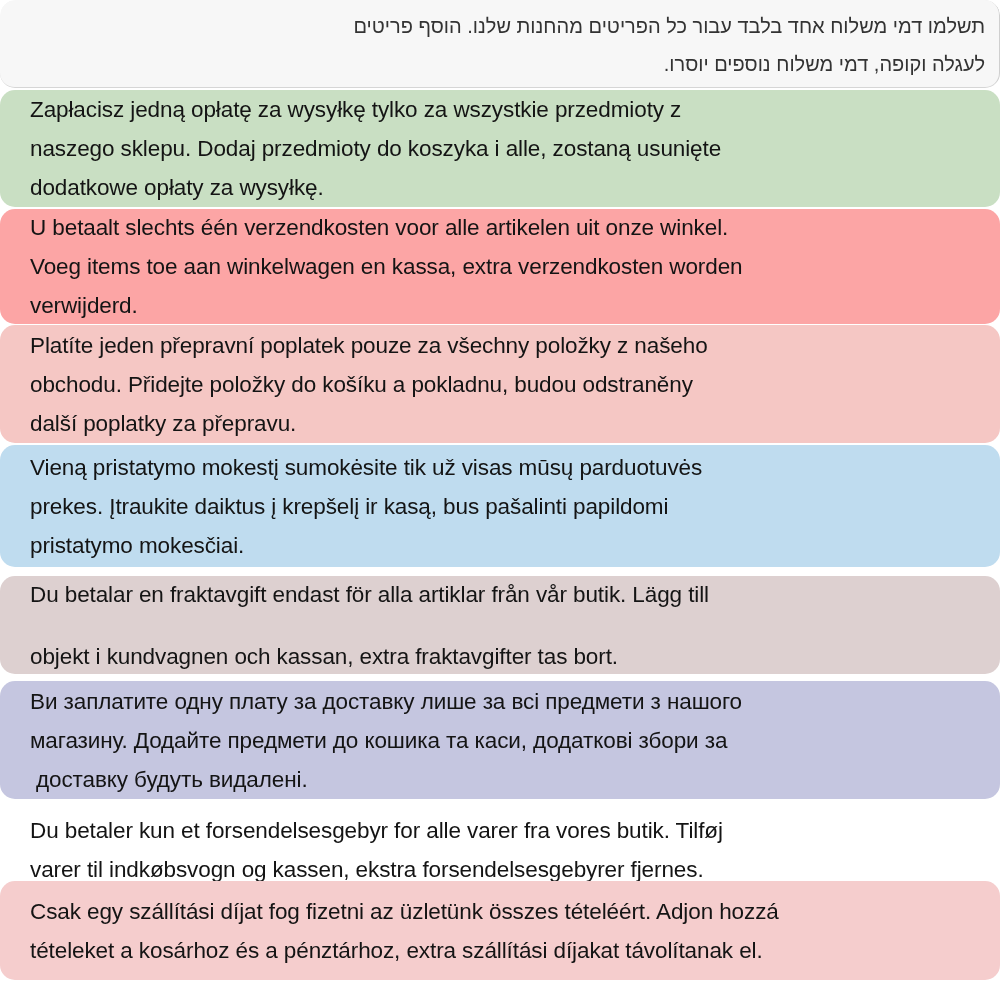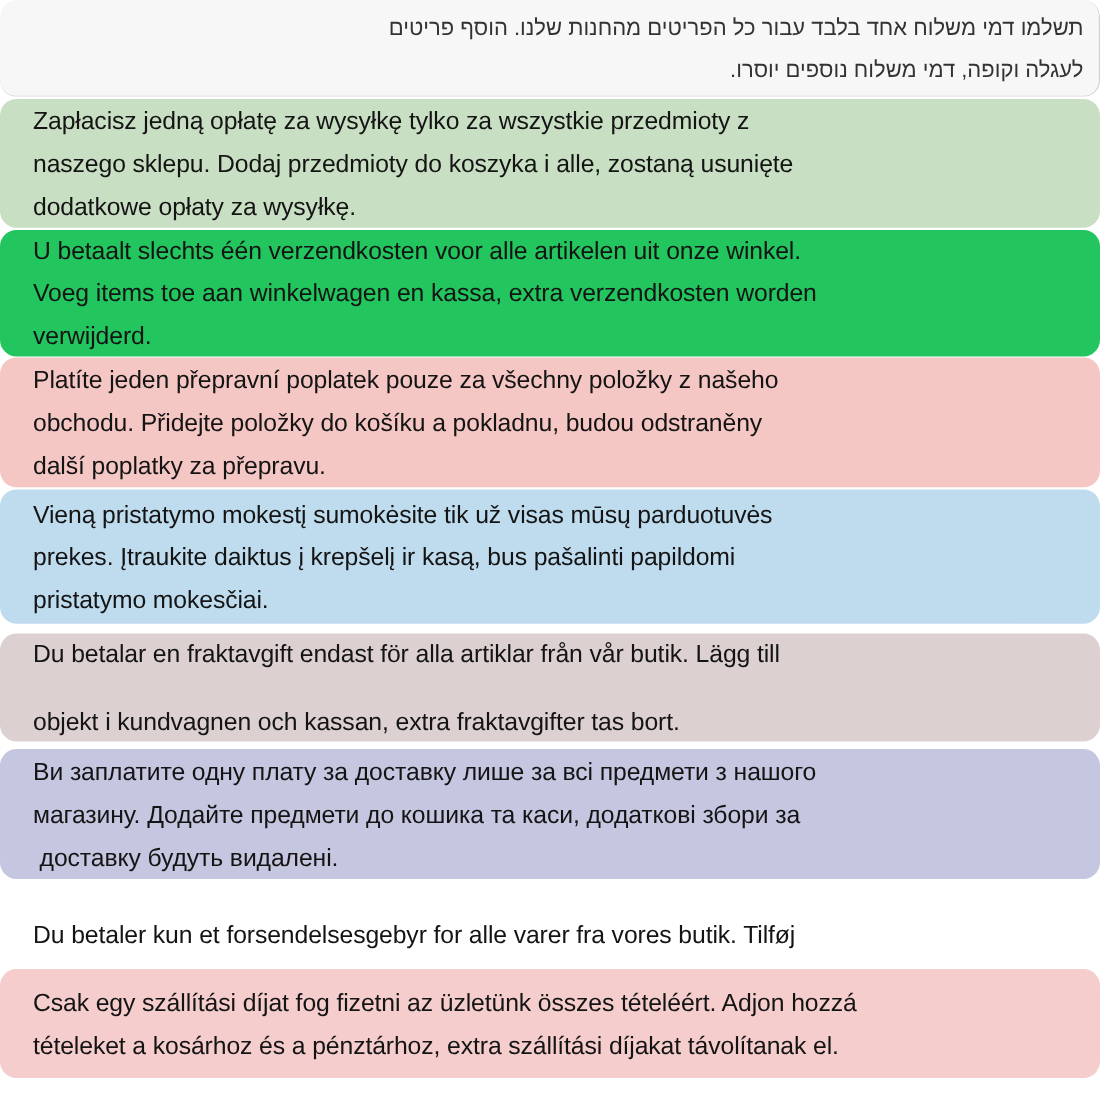--- a/index.html
+++ b/index.html
@@ -81,21 +81,21 @@
     <div class="header-line">תשלמו דמי משלוח אחד בלבד עבור כל הפריטים מהחנות שלנו. הוסף פריטים</div>
     <div class="header-line">לעגלה וקופה, דמי משלוח נוספים יוסרו.</div>
   </div>
 
   <div class="tblock" id="block-pl" style="background: rgb(201, 223, 195);">
     <div class="tline">Zapłacisz jedną opłatę za wysyłkę tylko za wszystkie przedmioty z</div>
     <div class="tline">naszego sklepu. Dodaj przedmioty do koszyka i alle, zostaną usunięte</div>
     <div class="tline">dodatkowe opłaty za wysyłkę.</div>
   </div>
 
-  <div class="tblock" id="block-nl" style="background: #22c55e;">
+  <div class="tblock" id="block-nl" style="background: #fca5a5;">
     <div class="tline">U betaalt slechts één verzendkosten voor alle artikelen uit onze winkel.</div>
     <div class="tline">Voeg items toe aan winkelwagen en kassa, extra verzendkosten worden</div>
     <div class="tline">verwijderd.</div>
   </div>
 
   <div class="tblock" id="block-cs" style="background: rgb(245, 199, 196);">
     <div class="tline">Platíte jeden přepravní poplatek pouze za všechny položky z našeho</div>
     <div class="tline">obchodu. Přidejte položky do košíku a pokladnu, budou odstraněny</div>
     <div class="tline">další poplatky za přepravu.</div>
   </div>
@@ -112,20 +112,21 @@
   </div>
 
   <div class="tblock" id="block-uk" style="background: rgb(197, 198, 224);">
     <div class="tline">Ви заплатите одну плату за доставку лише за всі предмети з нашого</div>
     <div class="tline">магазину. Додайте предмети до кошика та каси, додаткові збори за</div>
     <div class="tline indent">доставку будуть видалені.</div>
   </div>
 
   <div class="tblock" id="block-da" style="background: rgb(255, 255, 255);">
     <div class="tline">Du betaler kun et forsendelsesgebyr for alle varer fra vores butik. Tilføj</div>
+    <div class="tline">varer til indkøbsvogn og kassen, ekstra forsendelsesgebyrer fjernes.</div>
   </div>
 
   <div class="tblock" id="block-hu" style="background: rgb(245, 205, 205);">
     <div class="tline">Csak egy szállítási díjat fog fizetni az üzletünk összes tételéért. Adjon hozzá</div>
     <div class="tline">tételeket a kosárhoz és a pénztárhoz, extra szállítási díjakat távolítanak el.</div>
   </div>
 
 </div>
 
 </body></html>

